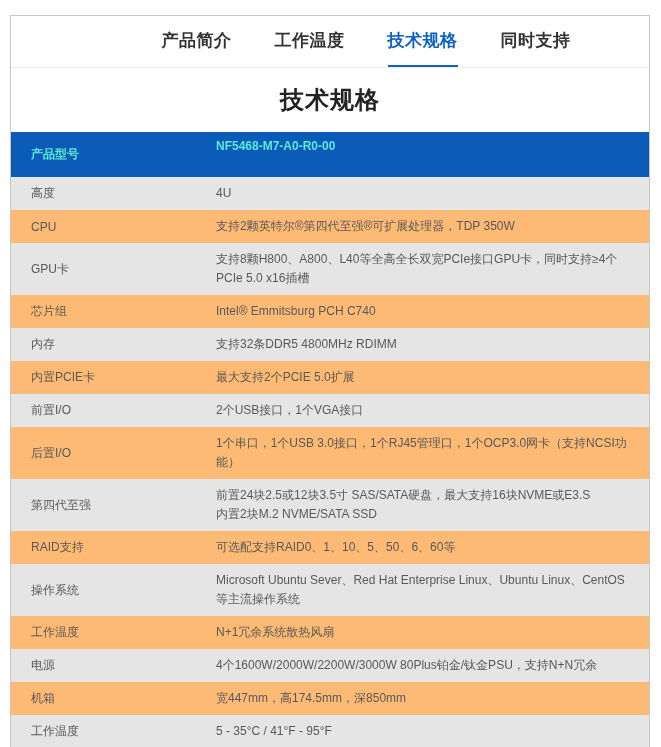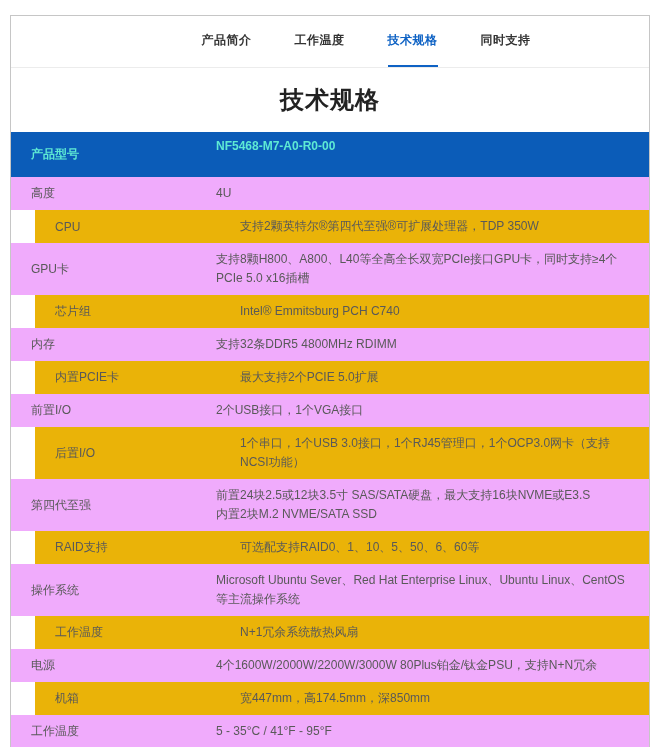--- a/index.html
+++ b/index.html
@@ -22,21 +22,21 @@
     display:flex;
     justify-content:center;
     align-items:stretch;
     gap:43px;
     padding-left:72px;
     border-bottom:1px solid #ececec;
   }
   .tab{
     display:flex;
     align-items:center;
-    font-size:12px;
+    font-size:17px;
     font-weight:bold;
     color:#333333;
     cursor:pointer;
     border-bottom:2px solid transparent;
     box-sizing:border-box;
     letter-spacing:0.5px;
   }
   .tab.active{
     color:#0E62C4;
     border-bottom-color:#0E62C4;
@@ -55,23 +55,23 @@
     letter-spacing:1px;
   }
   
   .spec-table{width:100%;}
   .row{
     display:flex;
     align-items:center;
     min-height:33px;
     font-size:12px;
     color:#595959;
-    background:#f0abfc;
-  }
-  .row.alt{background:#eab308;margin-left:24px;}
+    background:#e5e5e5;
+  }
+  .row.alt{background:#fdba74;}
   .row.model{
     background:#0B5CB8;
     color:#5eead4;
     font-weight:bold;
     min-height:30px;
   }
   .cell-label{
     width:185px;
     padding-left:20px;
     flex-shrink:0;

